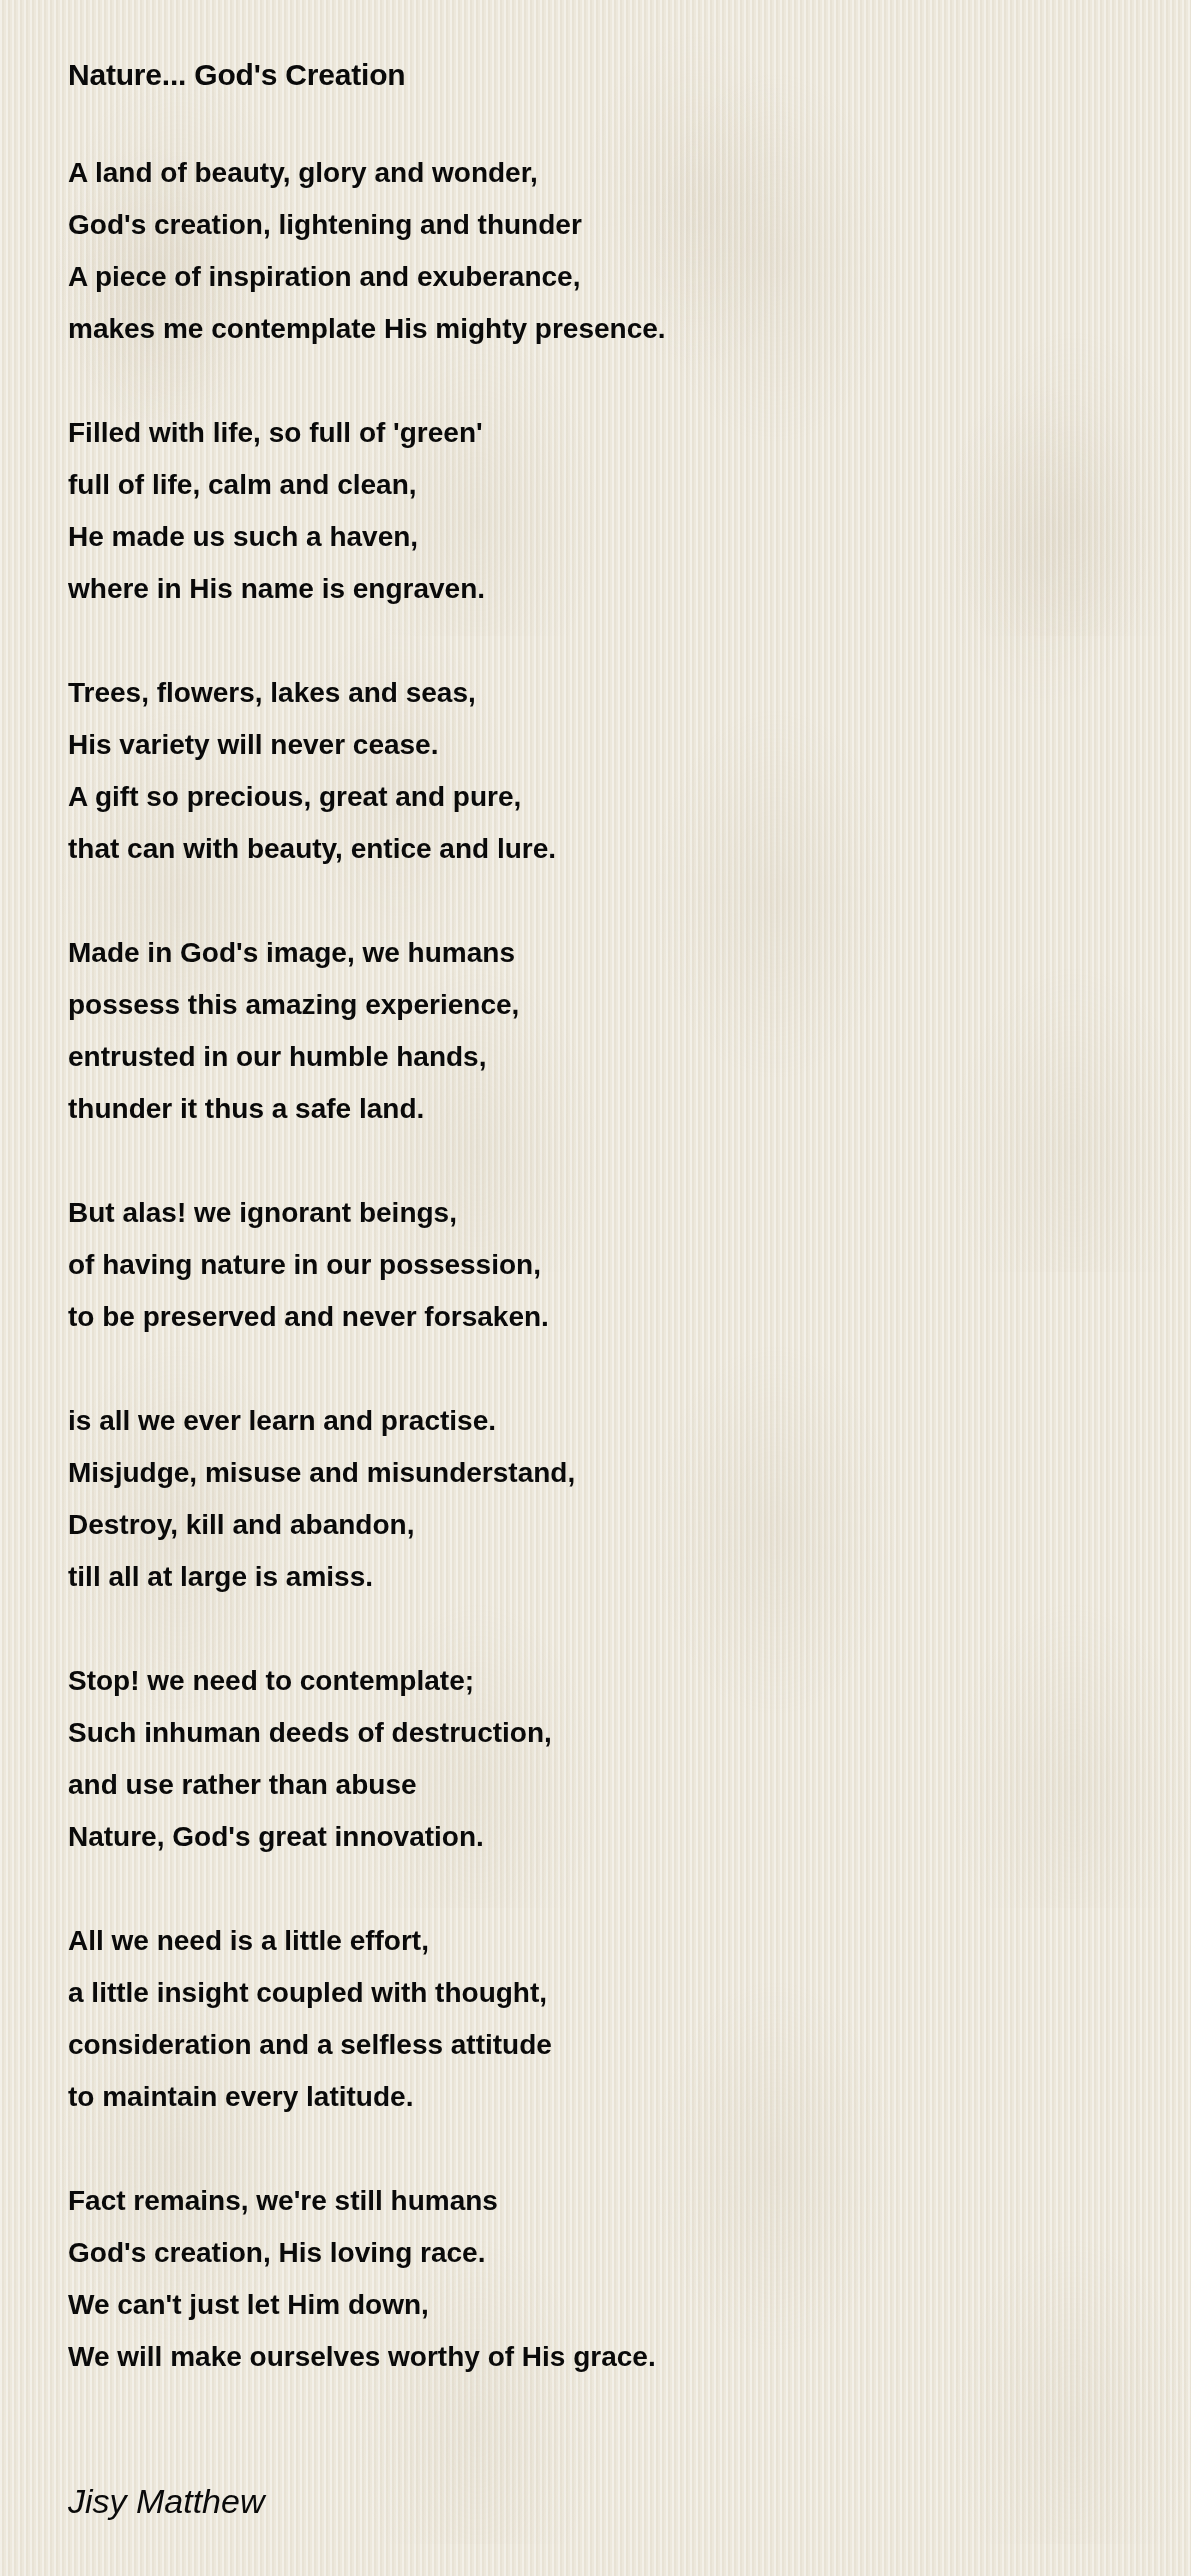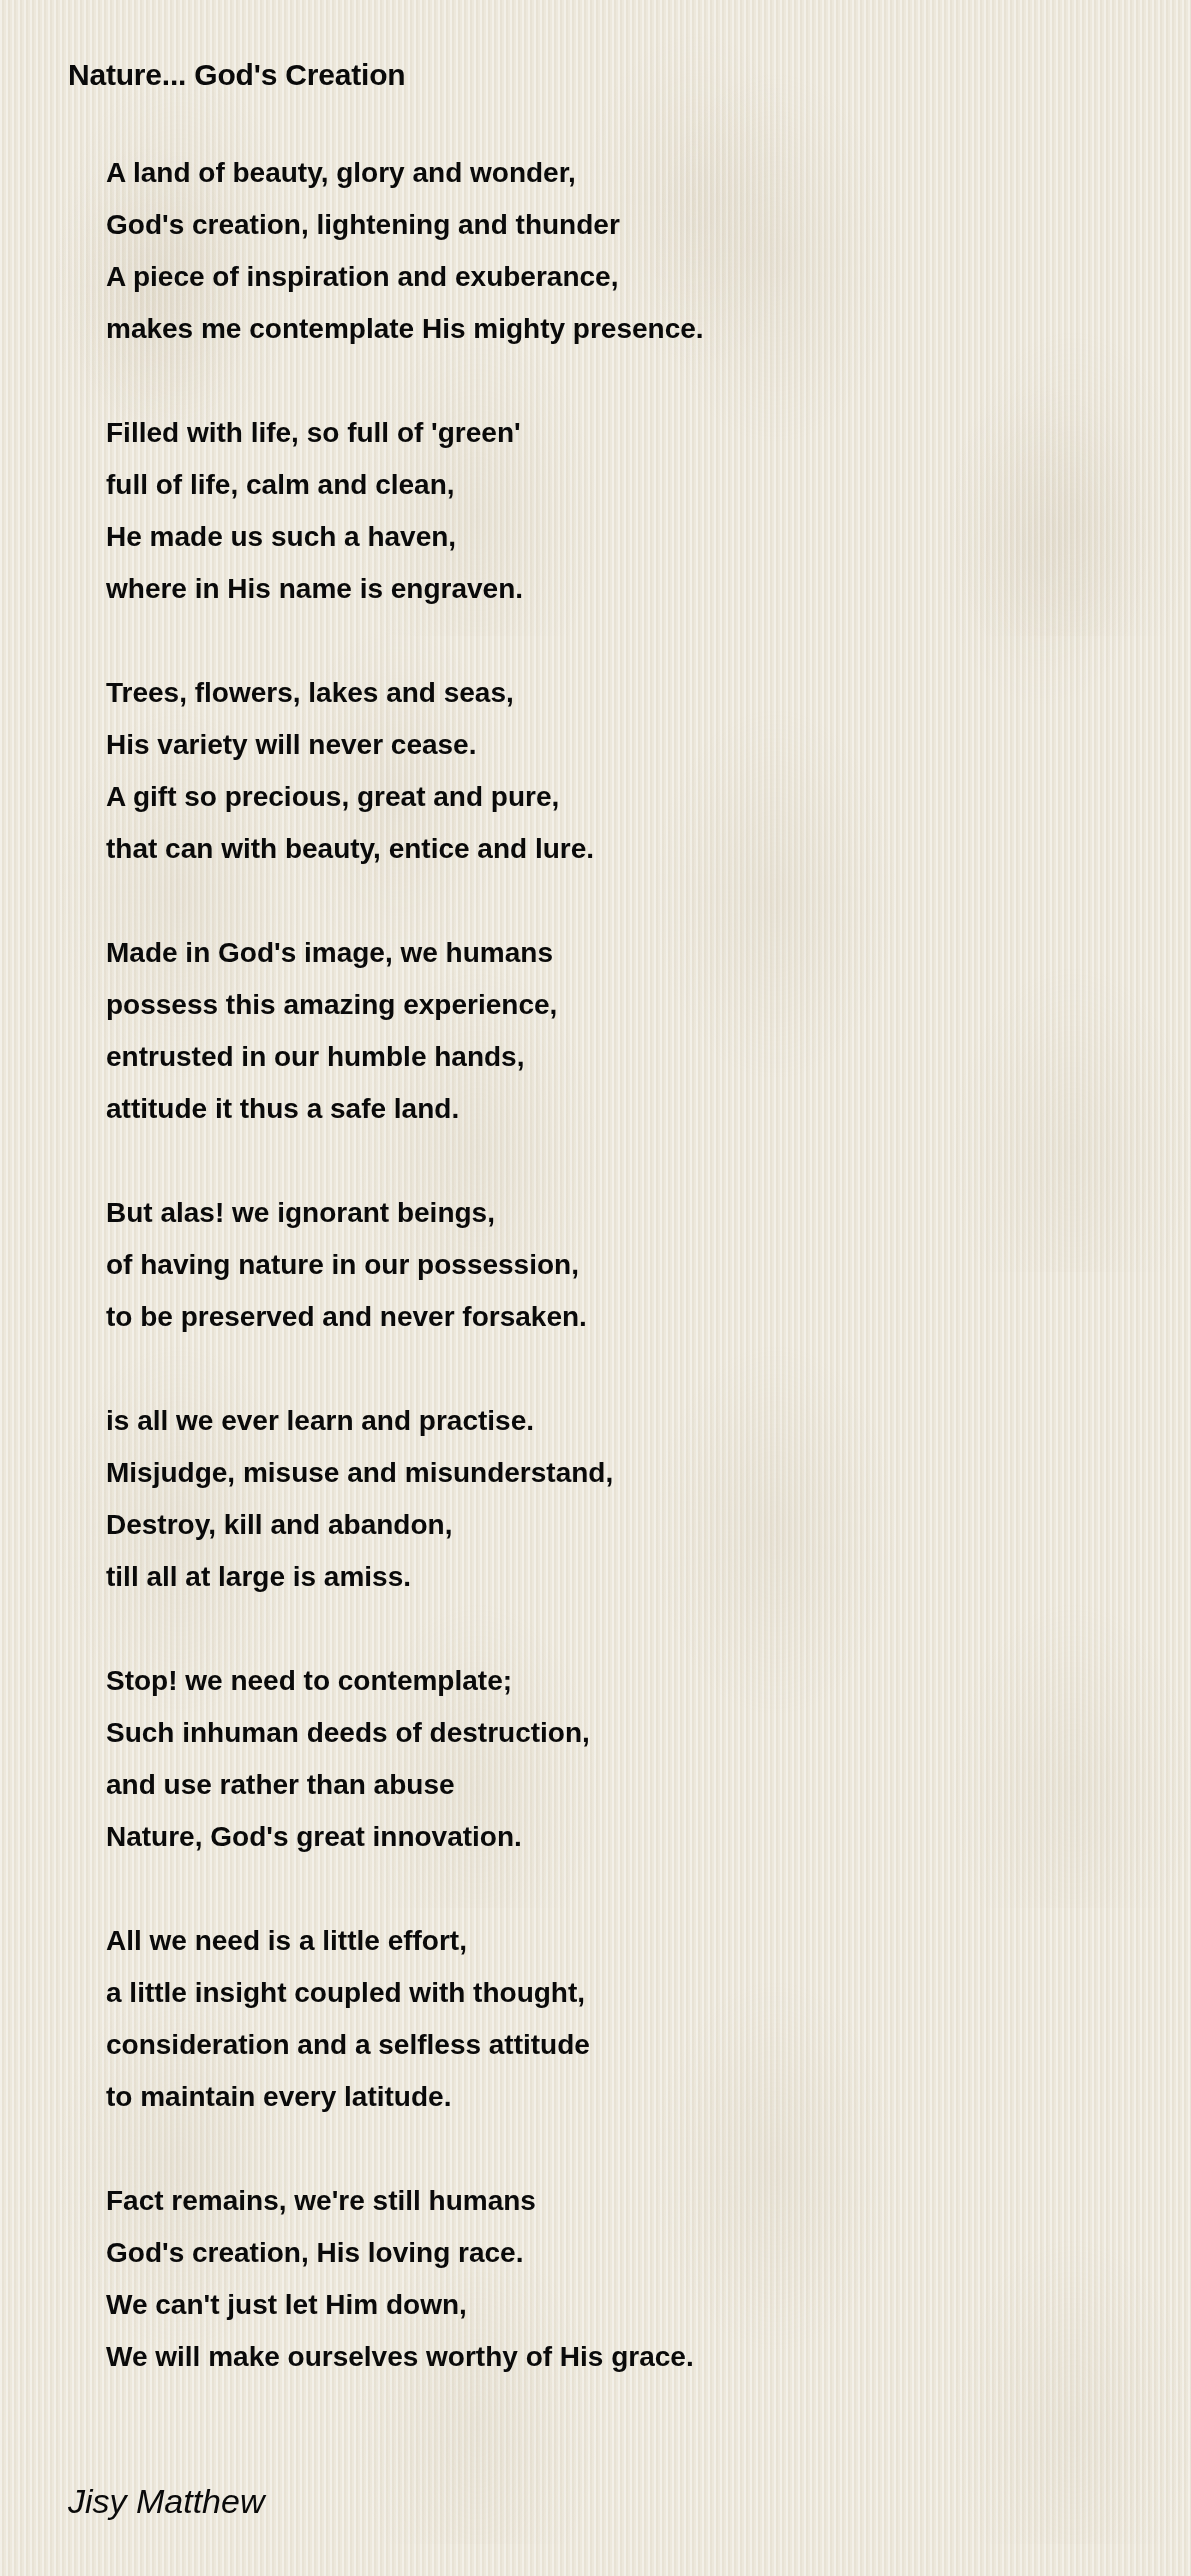--- a/index.html
+++ b/index.html
@@ -50,21 +50,20 @@
     white-space: nowrap;
     letter-spacing: -0.2px;
   }
   .poem-body {
     position: absolute;
     top: 147px;
     left: 0;
   }
   .stanza {
     margin: 0 0 52px 0;
-    padding-left: 38px;
   }
   .line {
     display: block;
     font-size: 28px;
     line-height: 52px;
     height: 52px;
     font-weight: bold;
     white-space: nowrap;
   }
   .author {
@@ -102,21 +101,21 @@
     <div class="stanza">
       <span class="line">Trees, flowers, lakes and seas,</span>
       <span class="line">His variety will never cease.</span>
       <span class="line">A gift so precious, great and pure,</span>
       <span class="line">that can with beauty, entice and lure.</span>
     </div>
     <div class="stanza">
       <span class="line">Made in God's image, we humans</span>
       <span class="line">possess this amazing experience,</span>
       <span class="line">entrusted in our humble hands,</span>
-      <span class="line">attitude it thus a safe land.</span>
+      <span class="line">thunder it thus a safe land.</span>
     </div>
     <div class="stanza">
       <span class="line">But alas! we ignorant beings,</span>
       <span class="line">of having nature in our possession,</span>
       <span class="line">to be preserved and never forsaken.</span>
     </div>
     <div class="stanza">
       <span class="line">is all we ever learn and practise.</span>
       <span class="line">Misjudge, misuse and misunderstand,</span>
       <span class="line">Destroy, kill and abandon,</span>

